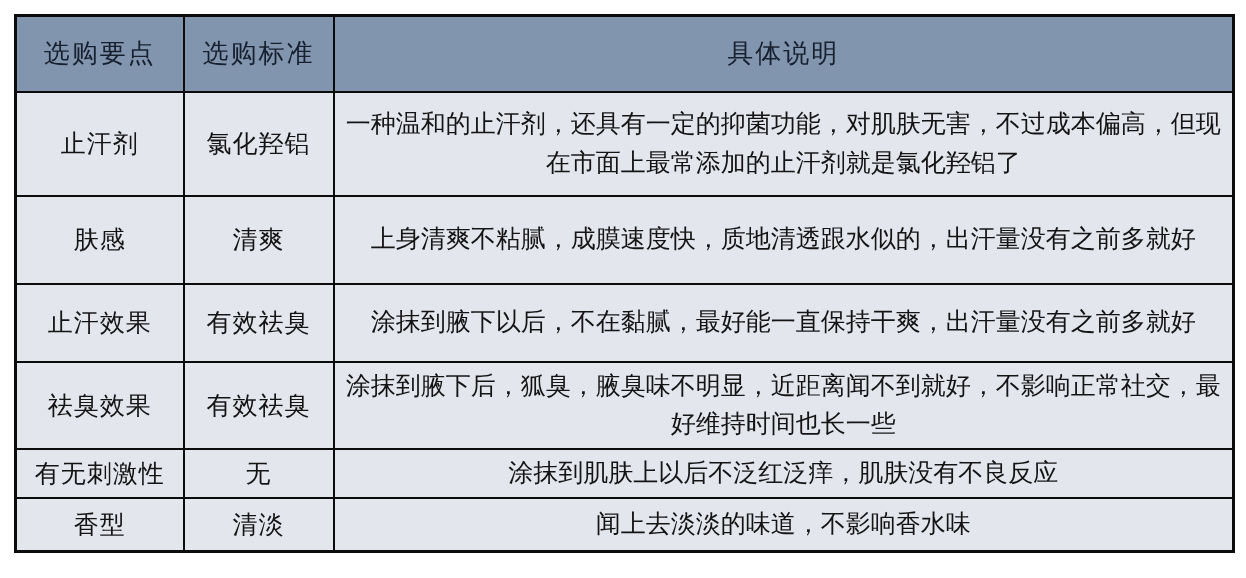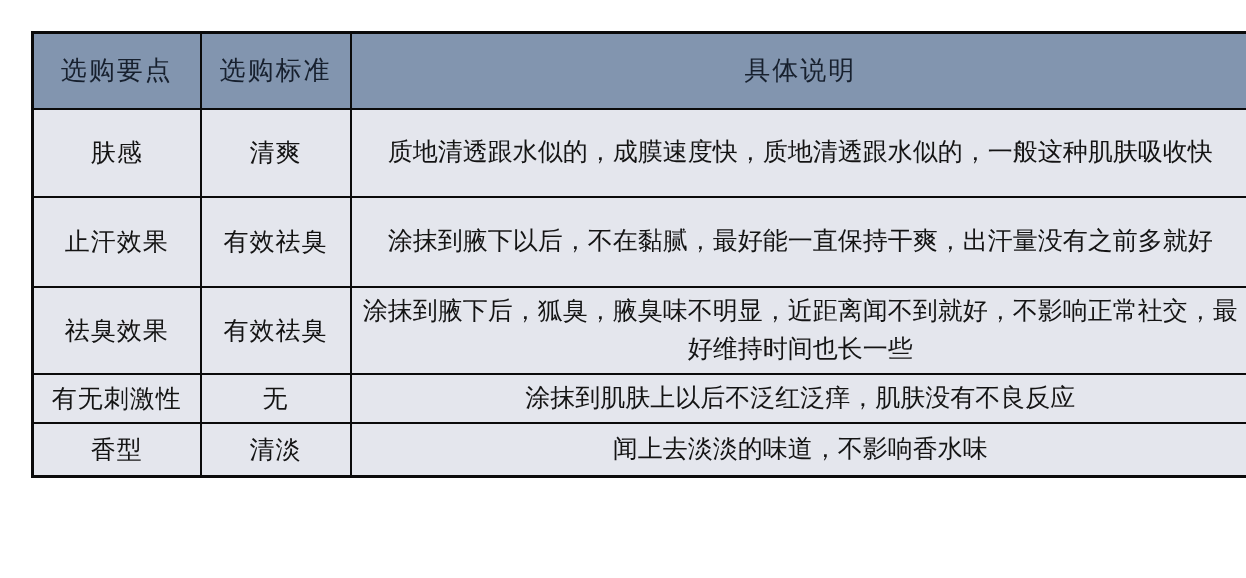--- a/index.html
+++ b/index.html
@@ -8,21 +8,21 @@
     background: #ffffff;
     width: 1246px;
     height: 578px;
     font-family: "Liberation Serif", "DejaVu Serif", serif;
   }
   .page {
     width: 1246px;
     height: 578px;
     background: #ffffff;
     box-sizing: border-box;
-    padding: 31px;
+    padding: 14px;
   }
   table.spec-table {
     border-collapse: collapse;
     width: 1218px;
     table-layout: fixed;
     border: 3px solid var(--border-color, #0b0b0b);
   }
   table.spec-table td, table.spec-table th {
     border: 2px solid var(--border-color, #0b0b0b);
     text-align: center;
@@ -49,45 +49,50 @@
   td.cell-point, td.cell-standard {
     letter-spacing: 1px;
   }
   td.cell-desc {
     font-size: 24px;
     line-height: 1.55;
     padding: 6px 10px;
   }
   tr.r1 td { height: 104px; }
   tr.r2 td { height: 88px; }
-  tr.r3 td { height: 90px; }
+  tr.r3 td { height: 78px; }
   tr.r4 td { height: 78px; }
   tr.r5 td { height: 40px; }
   tr.r6 td { height: 54px; }
 </style>
 </head>
 <body>
 
 <div class="page">
   <table class="spec-table">
     <colgroup>
       <col class="c1">
         <col class="c2">
         <col class="c3">
     </colgroup>
     <tbody>
         <tr class="header-row">
       <th>选购要点</th>
       <th>选购标准</th>
       <th>具体说明</th>
     </tr>
+    <tr class="body-row r1">
+      <td class="cell-point">止汗剂</td>
+      <td class="cell-standard">氯化羟铝</td>
+      <td class="cell-desc">一种温和的止汗剂，还具有一定的抑菌功能，对肌肤无害，不过成本偏高，但现在市面上最常添加的止汗剂就是氯化羟铝了</td>
+    </tr>
     <tr class="body-row r2">
       <td class="cell-point">肤感</td>
       <td class="cell-standard">清爽</td>
-      <td class="cell-desc">质地清透跟水似的，成膜速度快，质地清透跟水似的，一般这种肌肤吸收快</td>
+      <td class="cell-desc">上身清爽不粘腻，成膜速度快，质地清透跟水似的，出汗量没有之前多就好</td>
     </tr>
     <tr class="body-row r3">
       <td class="cell-point">止汗效果</td>
       <td class="cell-standard">有效祛臭</td>
       <td class="cell-desc">涂抹到腋下以后，不在黏腻，最好能一直保持干爽，出汗量没有之前多就好</td>
     </tr>
     <tr class="body-row r4">
       <td class="cell-point">祛臭效果</td>
       <td class="cell-standard">有效祛臭</td>
       <td class="cell-desc">涂抹到腋下后，狐臭，腋臭味不明显，近距离闻不到就好，不影响正常社交，最好维持时间也长一些</td>

